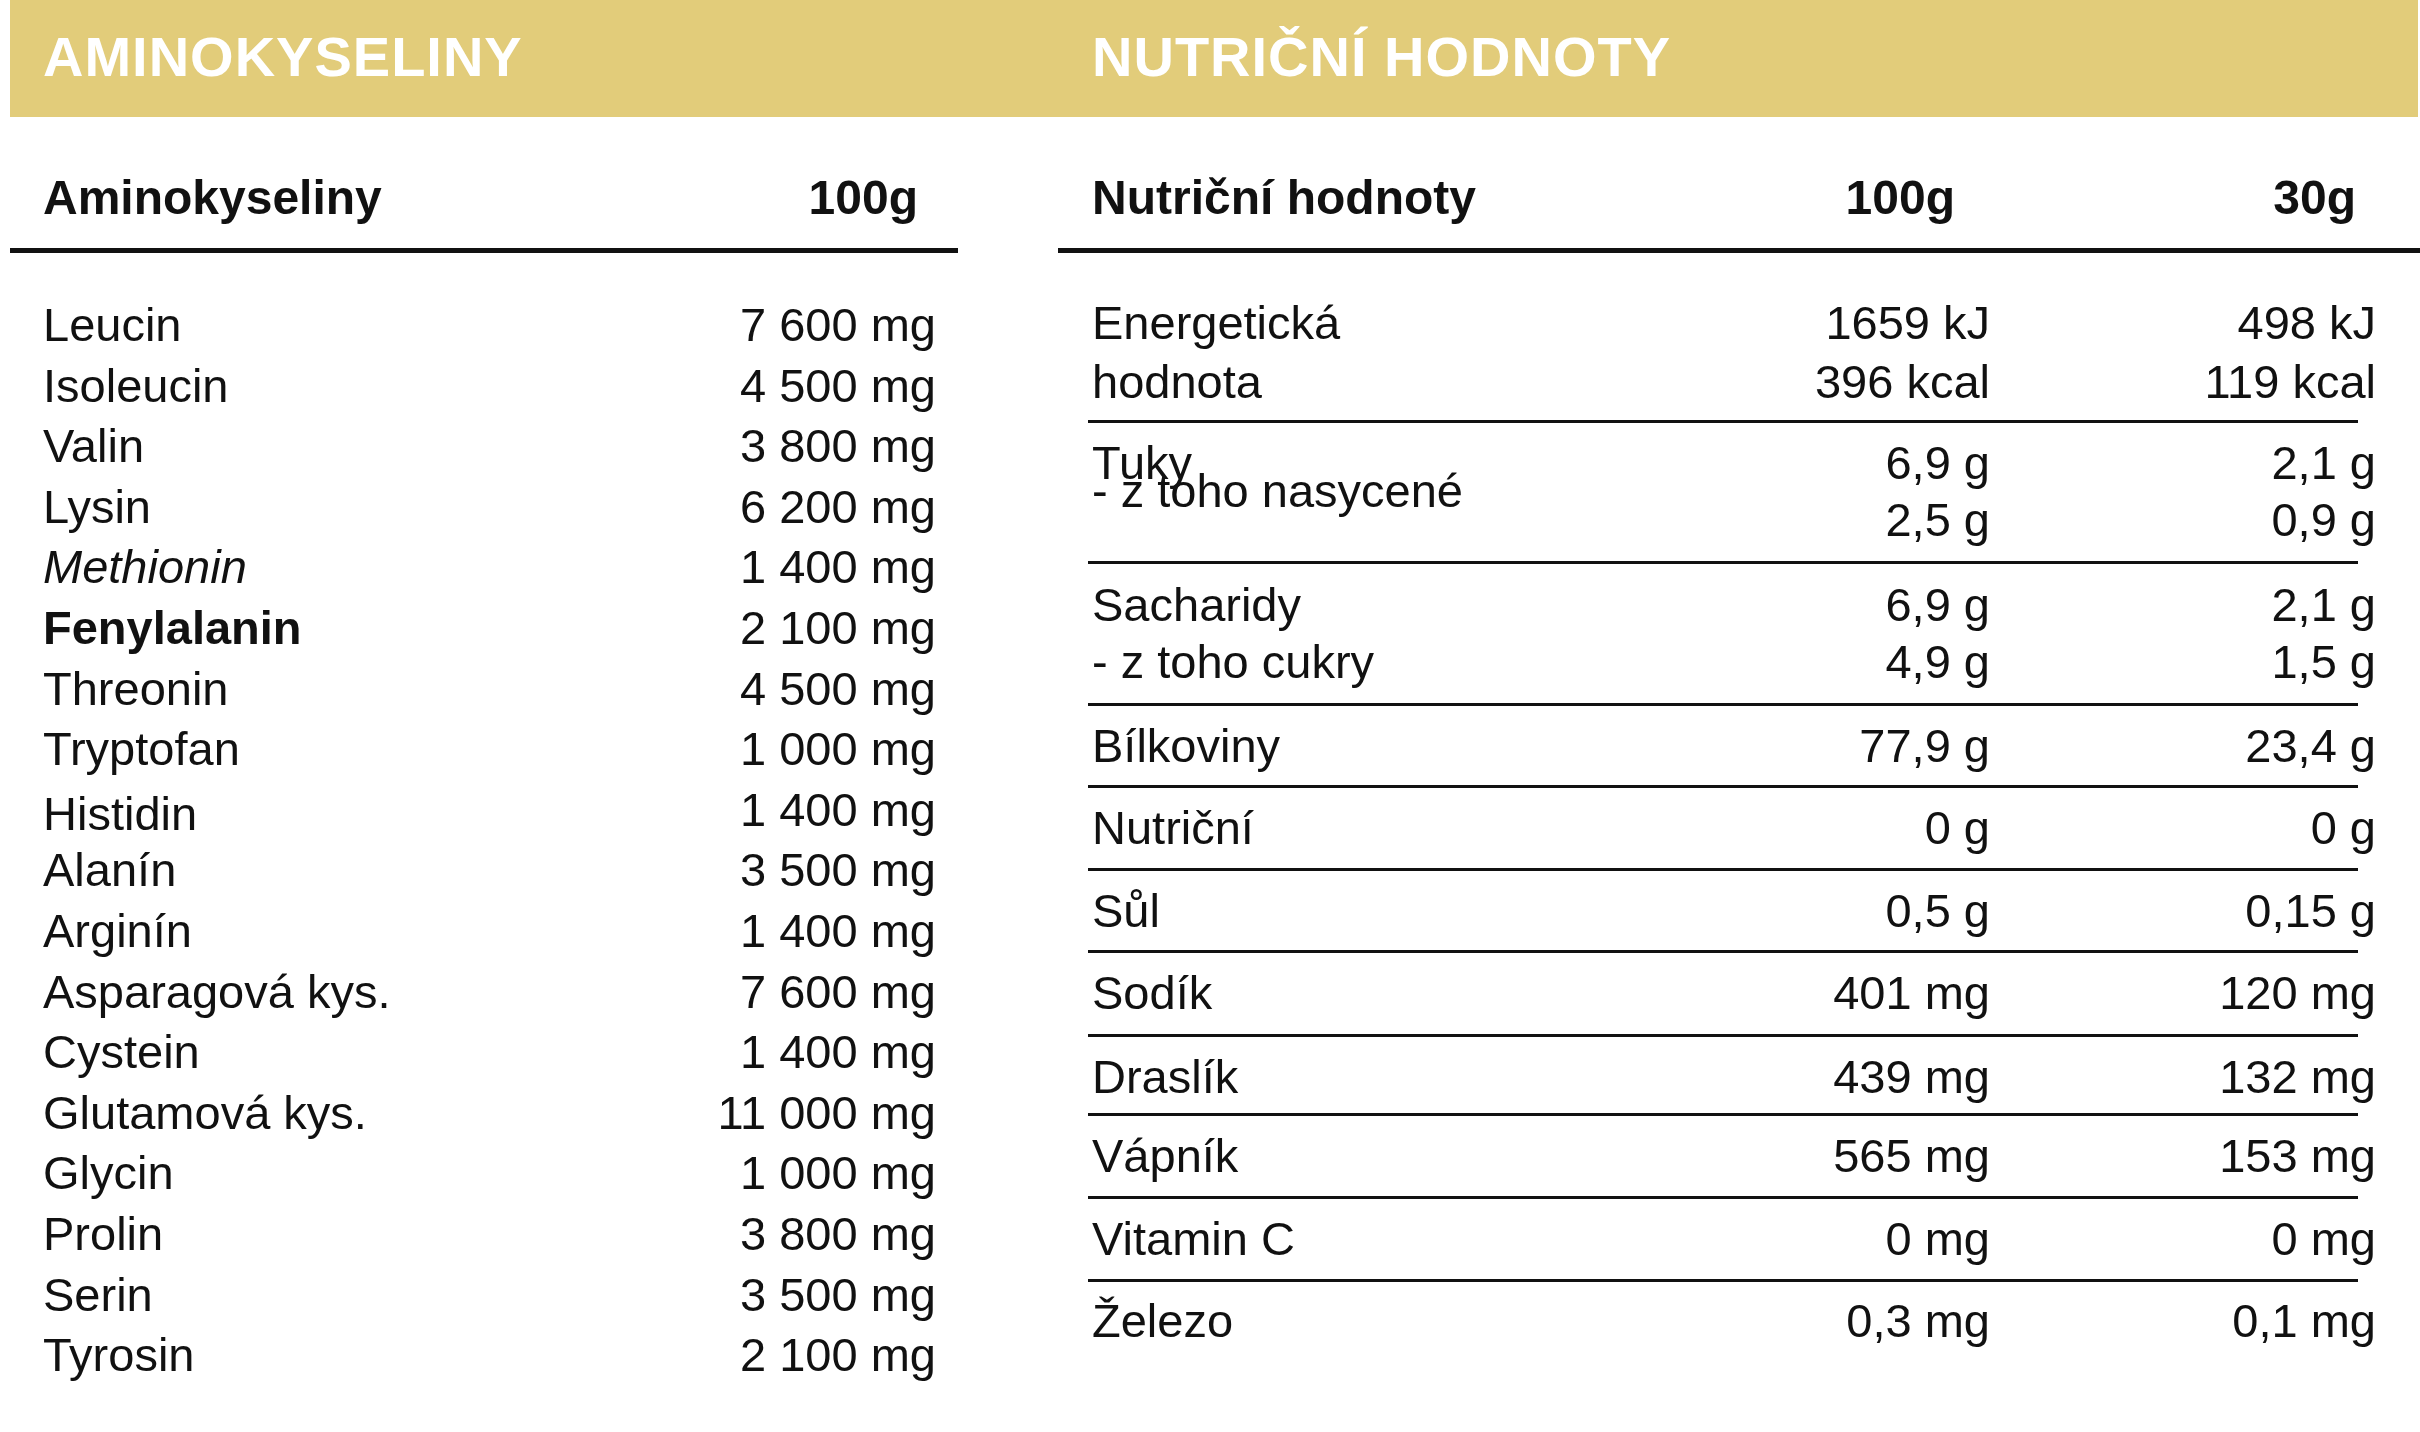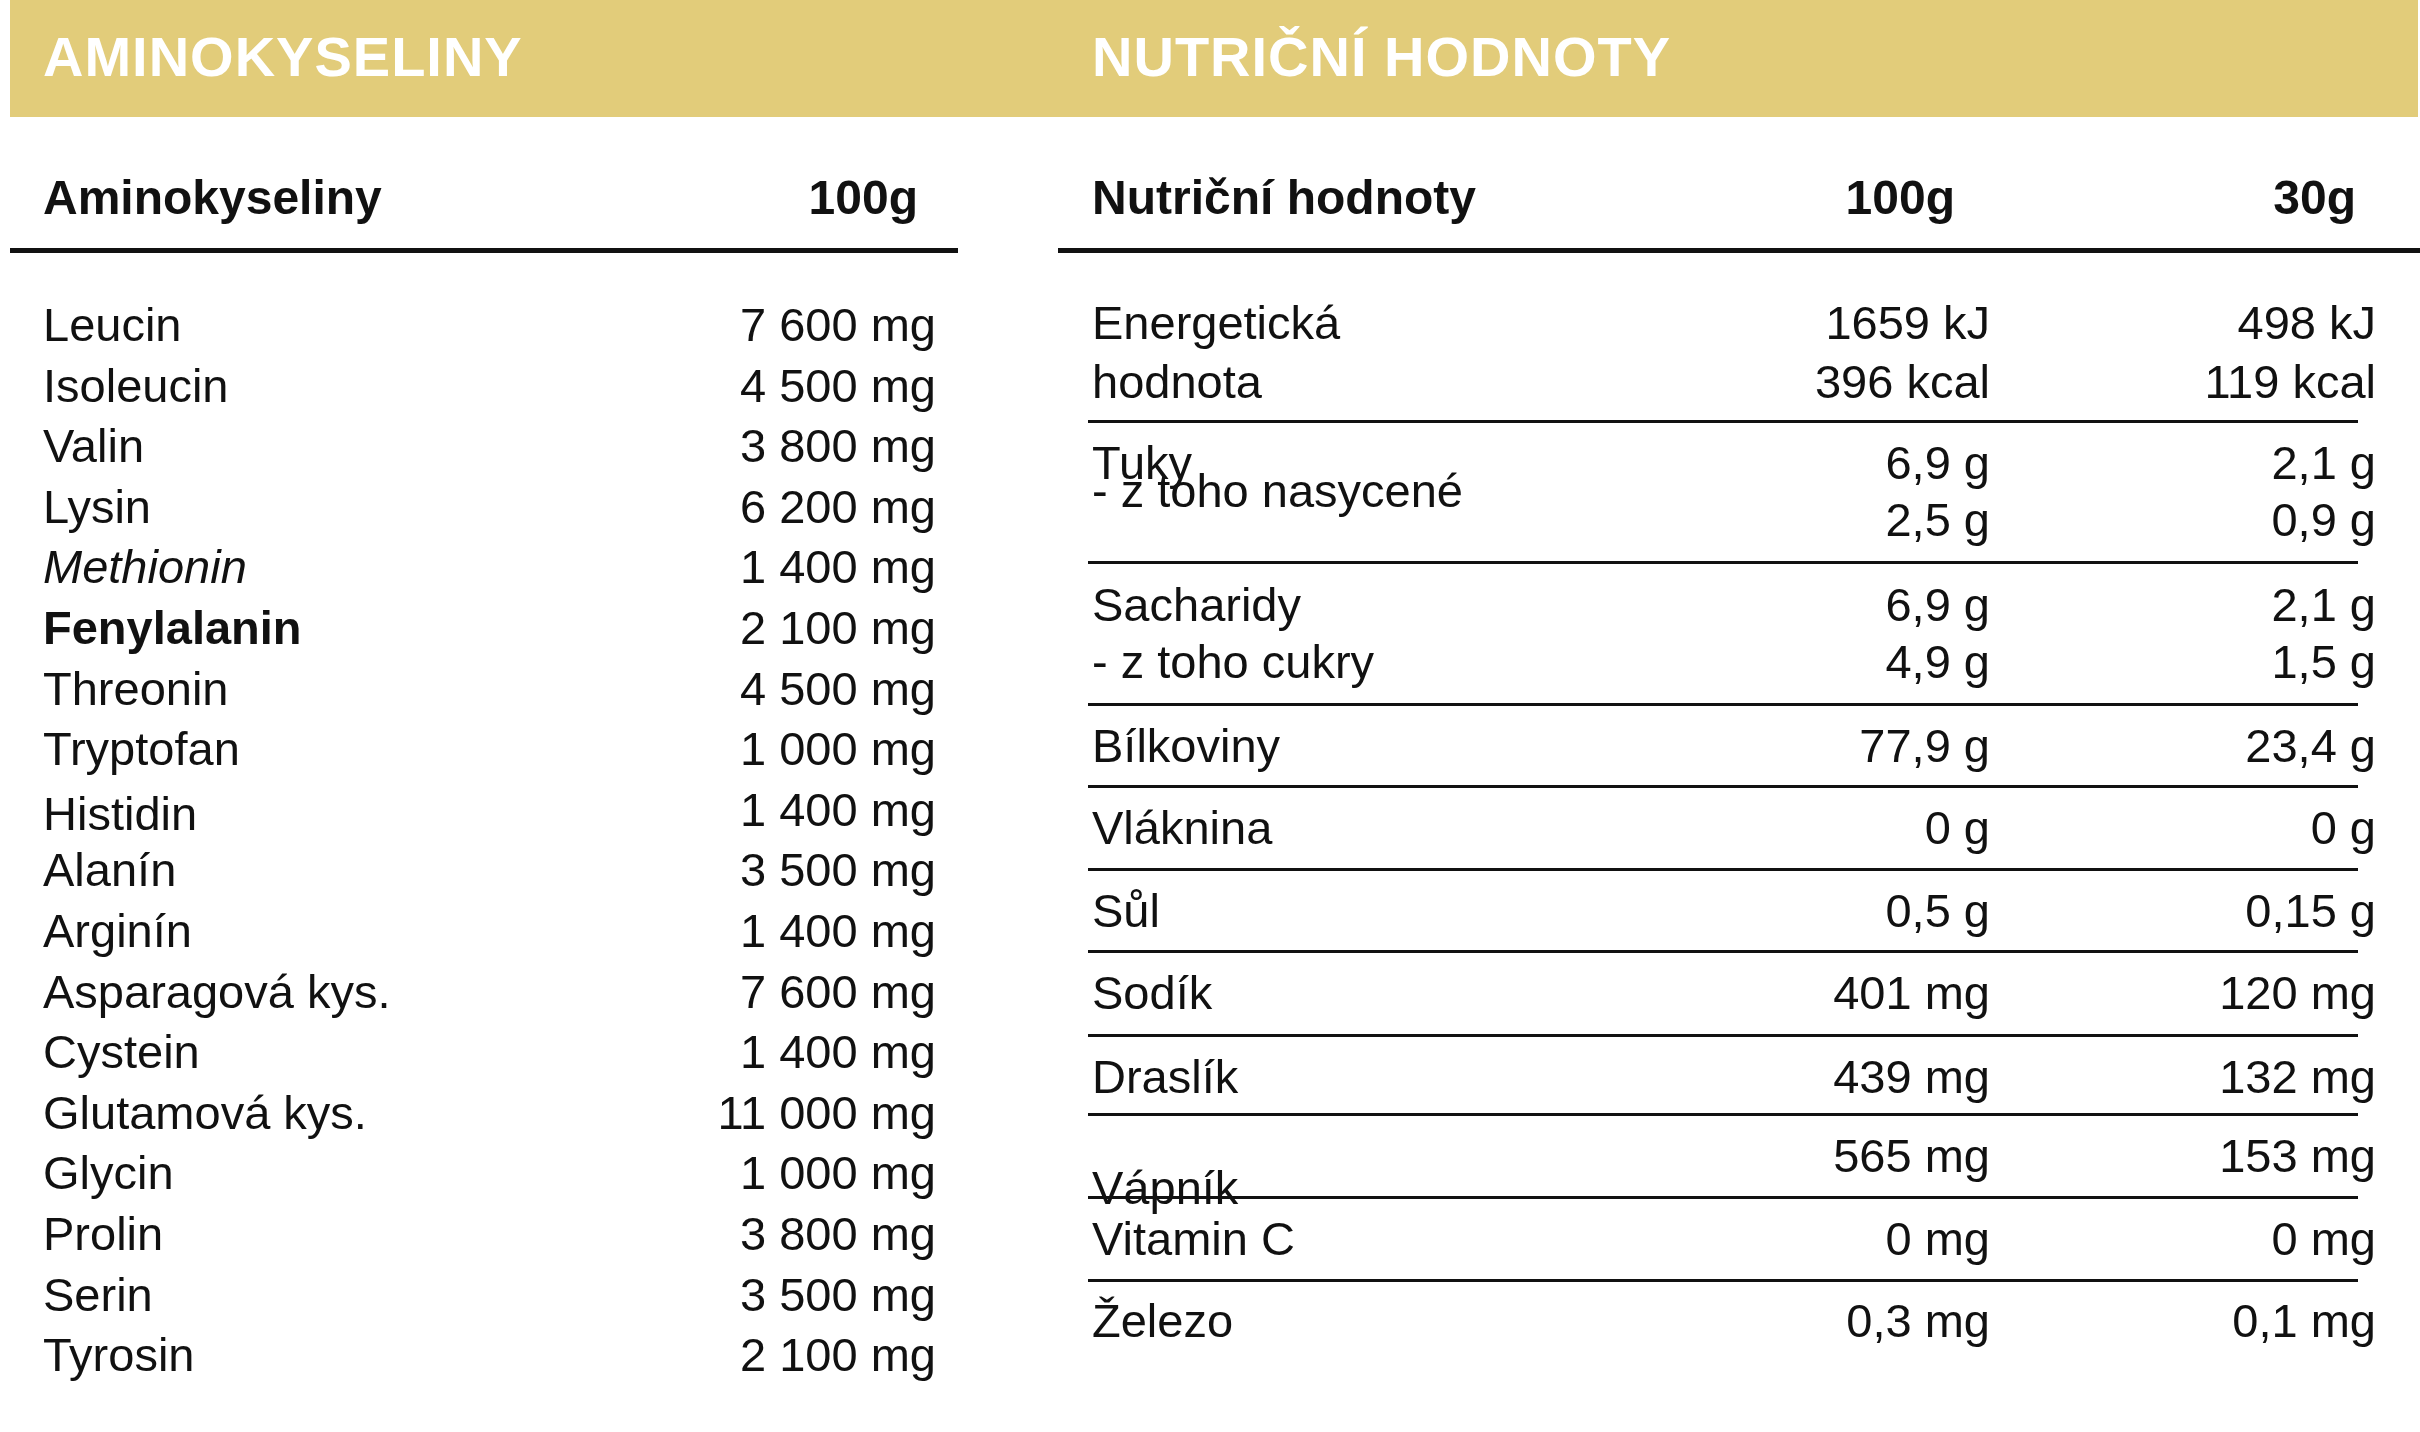--- a/index.html
+++ b/index.html
@@ -86,33 +86,33 @@
       <div class="cell r" style="left: 2040px; width: 336px; top: 491px;">0,9 g</div>
       <div class="cell" style="left: 1092px; top: 576px;">Sacharidy</div>
       <div class="cell r" style="left: 1660px; width: 330px; top: 576px;">6,9 g</div>
       <div class="cell r" style="left: 2040px; width: 336px; top: 576px;">2,1 g</div>
       <div class="cell" style="left: 1092px; top: 633px;">- z toho cukry</div>
       <div class="cell r" style="left: 1660px; width: 330px; top: 633px;">4,9 g</div>
       <div class="cell r" style="left: 2040px; width: 336px; top: 633px;">1,5 g</div>
       <div class="cell" style="left: 1092px; top: 717px;">Bílkoviny</div>
       <div class="cell r" style="left: 1660px; width: 330px; top: 717px;">77,9 g</div>
       <div class="cell r" style="left: 2040px; width: 336px; top: 717px;">23,4 g</div>
-      <div class="cell" style="left: 1092px; top: 799px;">Vláknina</div>
+      <div class="cell" style="left: 1092px; top: 799px;">Nutriční</div>
       <div class="cell r" style="left: 1660px; width: 330px; top: 799px;">0 g</div>
       <div class="cell r" style="left: 2040px; width: 336px; top: 799px;">0 g</div>
       <div class="cell" style="left: 1092px; top: 882px;">Sůl</div>
       <div class="cell r" style="left: 1660px; width: 330px; top: 882px;">0,5 g</div>
       <div class="cell r" style="left: 2040px; width: 336px; top: 882px;">0,15 g</div>
       <div class="cell" style="left: 1092px; top: 964px;">Sodík</div>
       <div class="cell r" style="left: 1660px; width: 330px; top: 964px;">401 mg</div>
       <div class="cell r" style="left: 2040px; width: 336px; top: 964px;">120 mg</div>
       <div class="cell" style="left: 1092px; top: 1048px;">Draslík</div>
       <div class="cell r" style="left: 1660px; width: 330px; top: 1048px;">439 mg</div>
       <div class="cell r" style="left: 2040px; width: 336px; top: 1048px;">132 mg</div>
-      <div class="cell" style="left: 1092px; top: 1127px; margin-top: 32px;">Vápník</div>
+      <div class="cell" style="left: 1092px; top: 1127px;">Vápník</div>
       <div class="cell r" style="left: 1660px; width: 330px; top: 1127px;">565 mg</div>
       <div class="cell r" style="left: 2040px; width: 336px; top: 1127px;">153 mg</div>
       <div class="cell" style="left: 1092px; top: 1210px;">Vitamin C</div>
       <div class="cell r" style="left: 1660px; width: 330px; top: 1210px;">0 mg</div>
       <div class="cell r" style="left: 2040px; width: 336px; top: 1210px;">0 mg</div>
       <div class="cell" style="left: 1092px; top: 1292px;">Železo</div>
       <div class="cell r" style="left: 1660px; width: 330px; top: 1292px;">0,3 mg</div>
       <div class="cell r" style="left: 2040px; width: 336px; top: 1292px;">0,1 mg</div>
       <div class="rule" style="left: 1088px; top: 420px; width: 1270px;"></div>
       <div class="rule" style="left: 1088px; top: 561px; width: 1270px;"></div>

